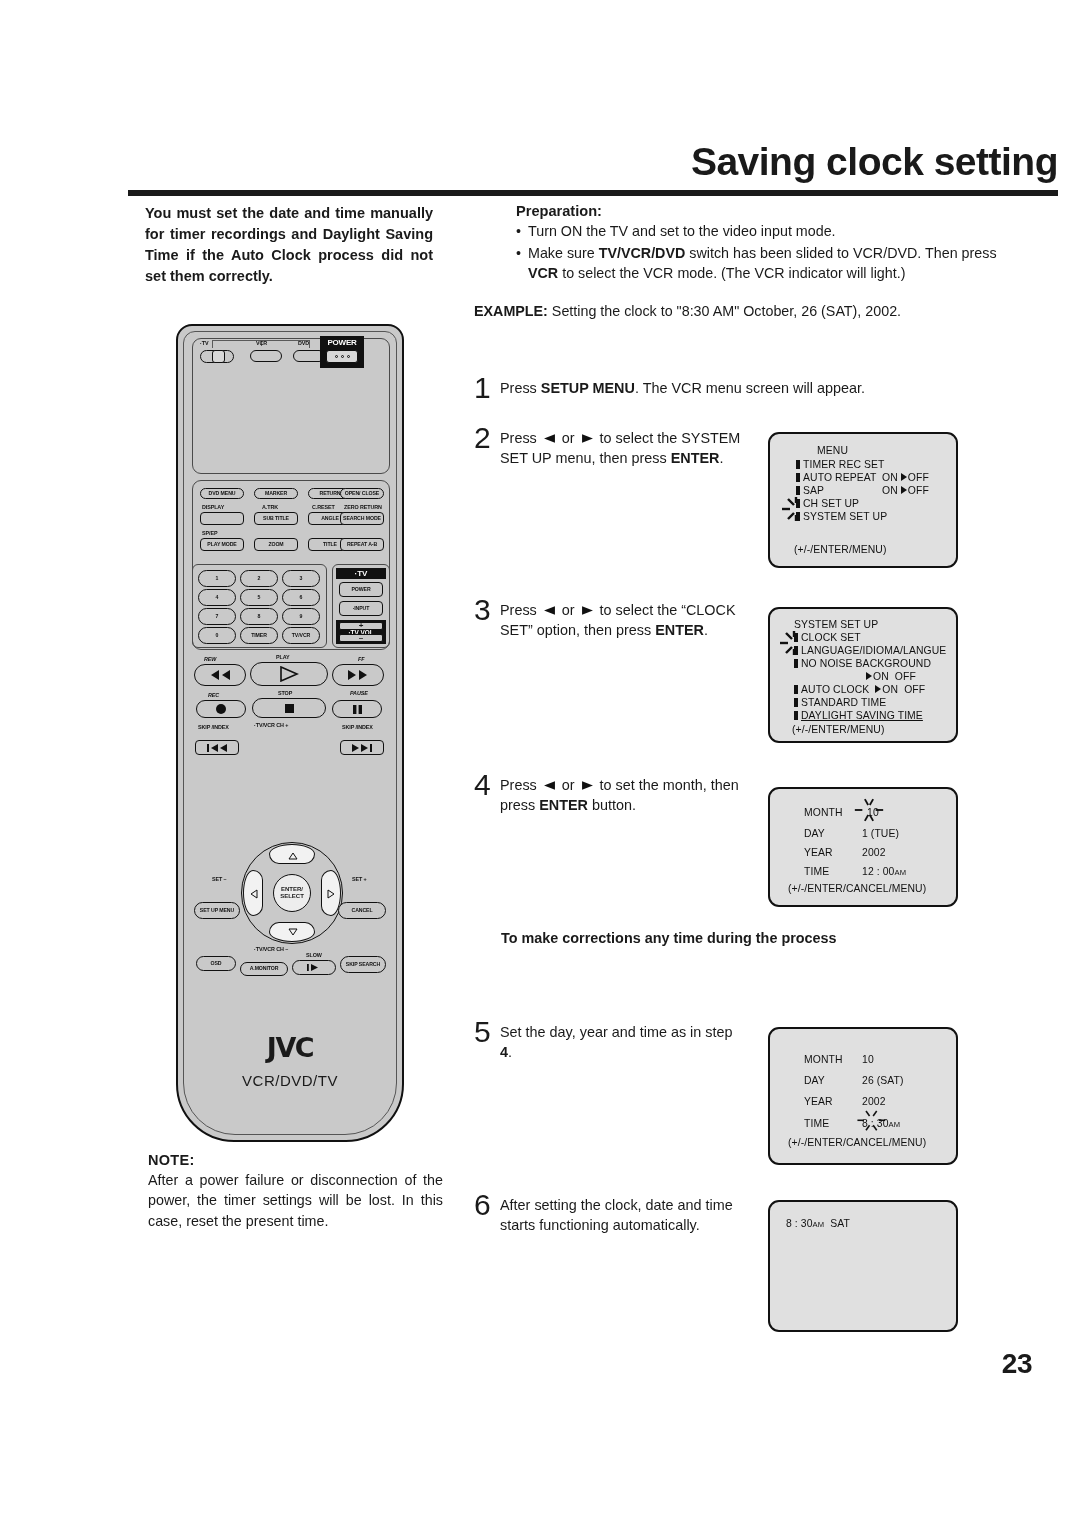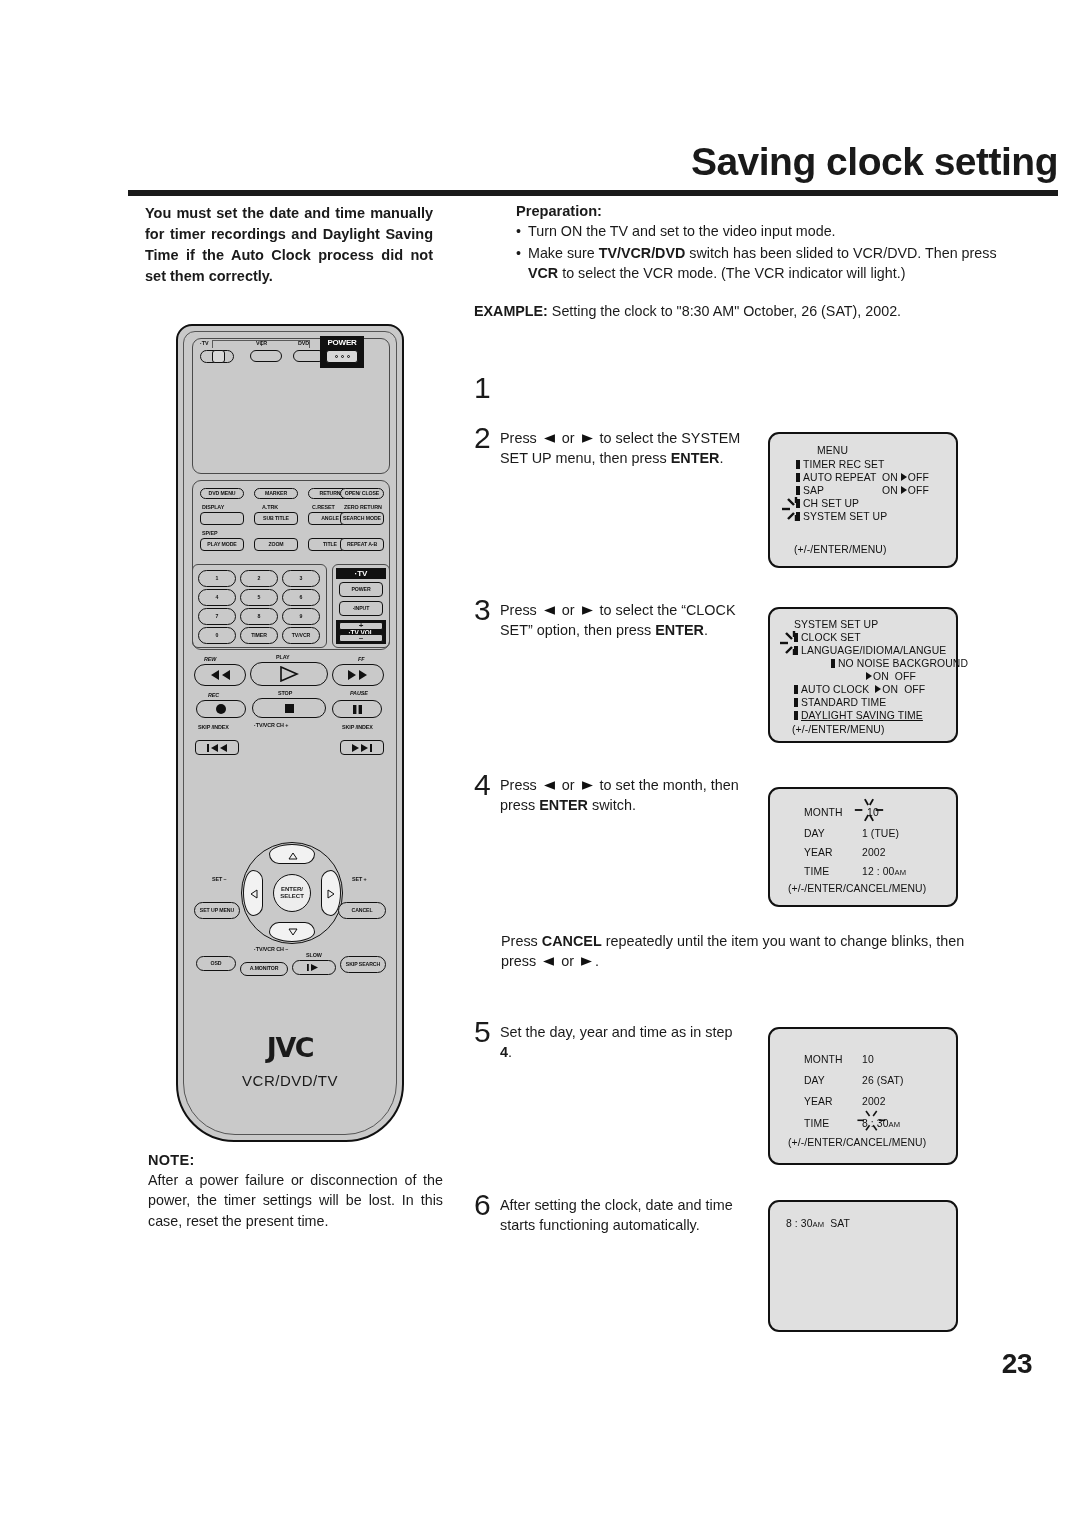--- a/index.html
+++ b/index.html
@@ -396,20 +396,21 @@
     <span class="prep-text"><span>Make sure </span><b>TV/VCR/DVD</b><span> switch has been slided to VCR/DVD. Then press </span><b>VCR</b><span> to select the VCR mode. (The VCR indicator will light.)</span></span>
   </div>
 </div>
 
 <div id="example">
   <b>EXAMPLE:</b><span> Setting the clock to "8:30 AM" October, 26 (SAT), 2002.</span>
 </div>
 
 <div class="step" id="step1">
   <div class="step-num">1</div>
+  <div class="step-text"><span>Press </span><b>SETUP MENU</b><span>. The VCR menu screen will appear.</span></div>
 </div>
 
 <div class="step" id="step2">
   <div class="step-num">2</div>
   <div class="step-text"><span>Press </span><svg class="arr" viewBox="0 0 12 10">
         <path d="M11 1 L11 9 L1 5 Z" fill="#111"></path>
       </svg><span> or </span><svg class="arr" viewBox="0 0 12 10">
         <path d="M1 1 L1 9 L11 5 Z" fill="#111"></path>
       </svg><span> to select the SYSTEM SET UP menu, then press </span><b>ENTER</b><span>.</span></div>
 </div>
@@ -422,29 +423,25 @@
         <path d="M1 1 L1 9 L11 5 Z" fill="#111"></path>
       </svg><span> to select the “CLOCK SET” option, then press </span><b>ENTER</b><span>.</span></div>
 </div>
 
 <div class="step" id="step4">
   <div class="step-num">4</div>
   <div class="step-text"><span>Press </span><svg class="arr" viewBox="0 0 12 10">
         <path d="M11 1 L11 9 L1 5 Z" fill="#111"></path>
       </svg><span> or </span><svg class="arr" viewBox="0 0 12 10">
         <path d="M1 1 L1 9 L11 5 Z" fill="#111"></path>
-      </svg><span> to set the month, then press </span><b>ENTER</b><span> switch.</span></div>
+      </svg><span> to set the month, then press </span><b>ENTER</b><span> button.</span></div>
 </div>
 
 <div id="corrections">
-  <div id="corr-body"><span>Press </span><b>CANCEL</b><span> repeatedly until the item you want to change blinks, then press </span><svg class="arr" viewBox="0 0 12 10">
-        <path d="M11 1 L11 9 L1 5 Z" fill="#111"></path>
-      </svg><span> or </span><svg class="arr" viewBox="0 0 12 10">
-        <path d="M1 1 L1 9 L11 5 Z" fill="#111"></path>
-      </svg><span>.</span></div>
+  <div id="corr-heading">To make corrections any time during the process</div>
 </div>
 
 <div class="step" id="step5">
   <div class="step-num">5</div>
   <div class="step-text"><span>Set the day, year and time as in step </span><b>4</b><span>.</span></div>
 </div>
 
 <div class="step" id="step6">
   <div class="step-num">6</div>
   <div class="step-text">After setting the clock, date and time starts functioning automatically.</div>
@@ -471,21 +468,21 @@
     </svg>
     <div class="paren" style="left:24px; top:110px;">(+/-/ENTER/MENU)</div>
   </div>
 </div>
 
 <div class="osd" id="osd3">
   <div class="osd-inner">
     <div class="osd-line" style="left:24px; top:10px;">SYSTEM SET UP</div>
     <div class="osd-line" style="left:24px; top:23px;"><span class="sq"></span><span>CLOCK SET</span></div>
     <div class="osd-line" style="left:24px; top:36px;"><span class="sq"></span><span>LANGUAGE/IDIOMA/LANGUE</span></div>
-    <div class="osd-line" style="left:24px; top:49px;margin-left:37px;"><span class="sq"></span><span>NO NOISE BACKGROUND</span></div>
+    <div class="osd-line" style="left:24px; top:49px;"><span class="sq"></span><span>NO NOISE BACKGROUND</span></div>
     <div class="osd-line" style="left:96px; top:62px;"><span class="tri"></span><span>ON</span>&nbsp;&nbsp;<span>OFF</span></div>
     <div class="osd-line" style="left:24px; top:75px;"><span class="sq"></span><span>AUTO CLOCK</span>&nbsp;&nbsp;<span class="tri"></span><span>ON</span>&nbsp;&nbsp;<span>OFF</span></div>
     <div class="osd-line" style="left:24px; top:88px;"><span class="sq"></span><span>STANDARD TIME</span></div>
     <div class="osd-line" style="left:24px; top:101px;text-decoration:underline;"><span class="sq"></span><span>DAYLIGHT SAVING TIME</span></div>
     <svg class="blink" style="left:8px; top:21px;" viewBox="0 0 30 26">
       <g stroke="#111" stroke-width="2.4" stroke-linecap="butt">
         <line x1="2" y1="13" x2="10" y2="13"></line>
         <line x1="8" y1="3" x2="14" y2="9"></line>
         <line x1="16" y1="1" x2="16" y2="7"></line>
         <line x1="8" y1="23" x2="14" y2="17"></line>

